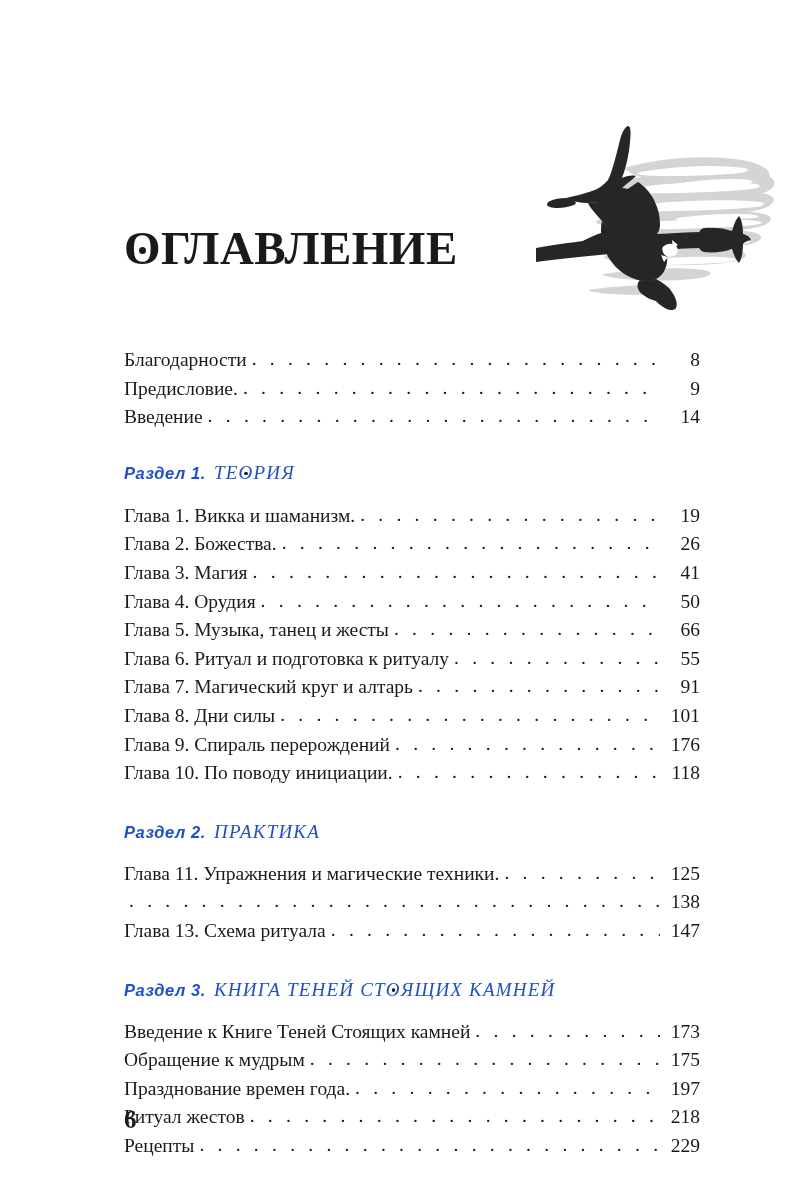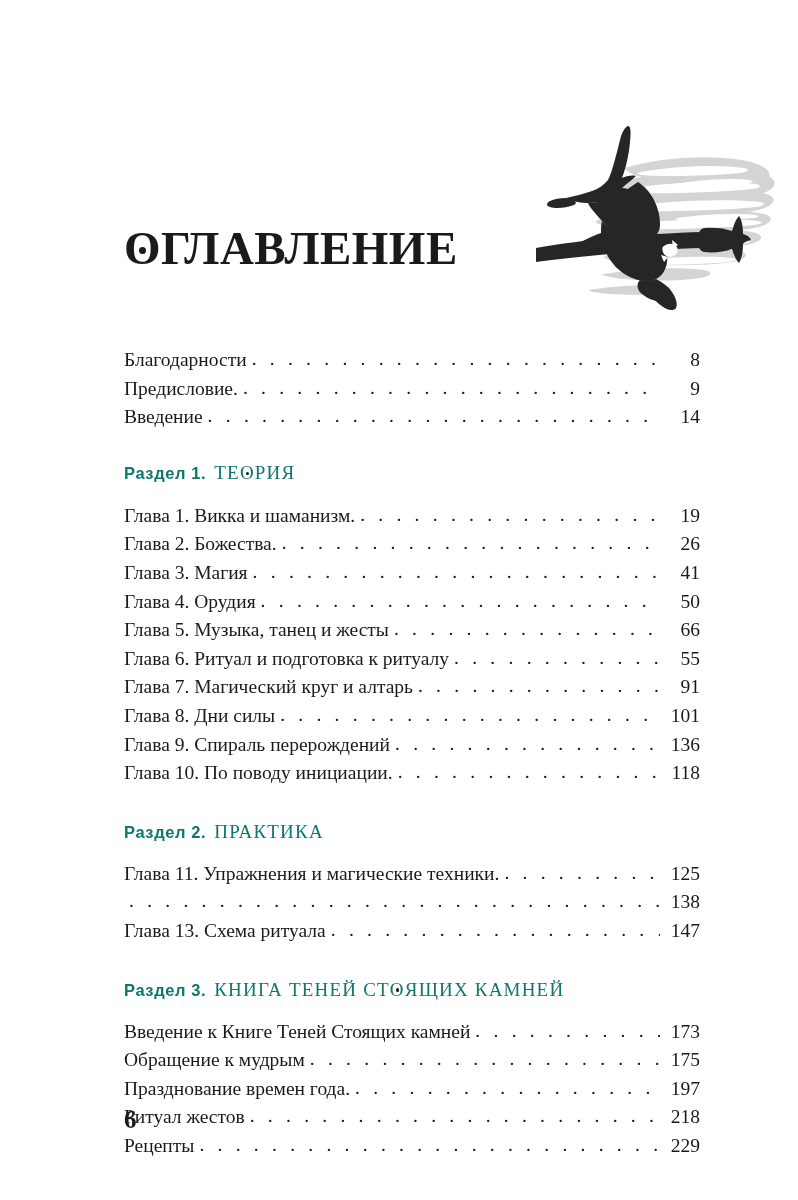--- a/index.html
+++ b/index.html
@@ -77,25 +77,26 @@
     top: 330px;
     width: 576px;
   }
 
   .toc-group { margin: 0; padding: 0; }
 
   .section-head {
     font-family: "Liberation Sans", sans-serif;
     font-size: 16.5px;
     font-weight: 700;
-    color: #0f766e;
+    color: #1d4ed8;
     white-space: nowrap;
     display: flex;
     align-items: baseline;
     letter-spacing: 0.2px;
+    font-style: italic;
   }
   .section-head .sec-prefix {
     font-family: "Liberation Sans", sans-serif;
     font-weight: 700;
     letter-spacing: 0.6px;
   }
   .section-head .sec-name {
     font-family: "Liberation Serif", serif;
     font-weight: 400;
     font-size: 19px;
@@ -340,21 +341,21 @@
         <span class="toc-page">91</span>
       </div>
       <div class="toc-line">
         <span class="toc-label">Глава 8. Дни силы</span>
         <span class="toc-leader">. . . . . . . . . . . . . . . . . . . . . . . . . . . . . . . . . . . . . . . . . . . . . . . . . . . . . . . .</span>
         <span class="toc-page">101</span>
       </div>
       <div class="toc-line">
         <span class="toc-label">Глава 9. Спираль перерождений</span>
         <span class="toc-leader">. . . . . . . . . . . . . . . . . . . . . . . . . . . . . . . . . . . . . . . . . . . . . . . . . . . . . . . .</span>
-        <span class="toc-page">136</span>
+        <span class="toc-page">176</span>
       </div>
       <div class="toc-line">
         <span class="toc-label">Глава 10. По поводу инициации.</span>
         <span class="toc-leader">. . . . . . . . . . . . . . . . . . . . . . . . . . . . . . . . . . . . . . . . . . . . . . . . . . . . . . . .</span>
         <span class="toc-page">118</span>
       </div>
     </div>
 
     <div class="spacer-c"></div>
 

